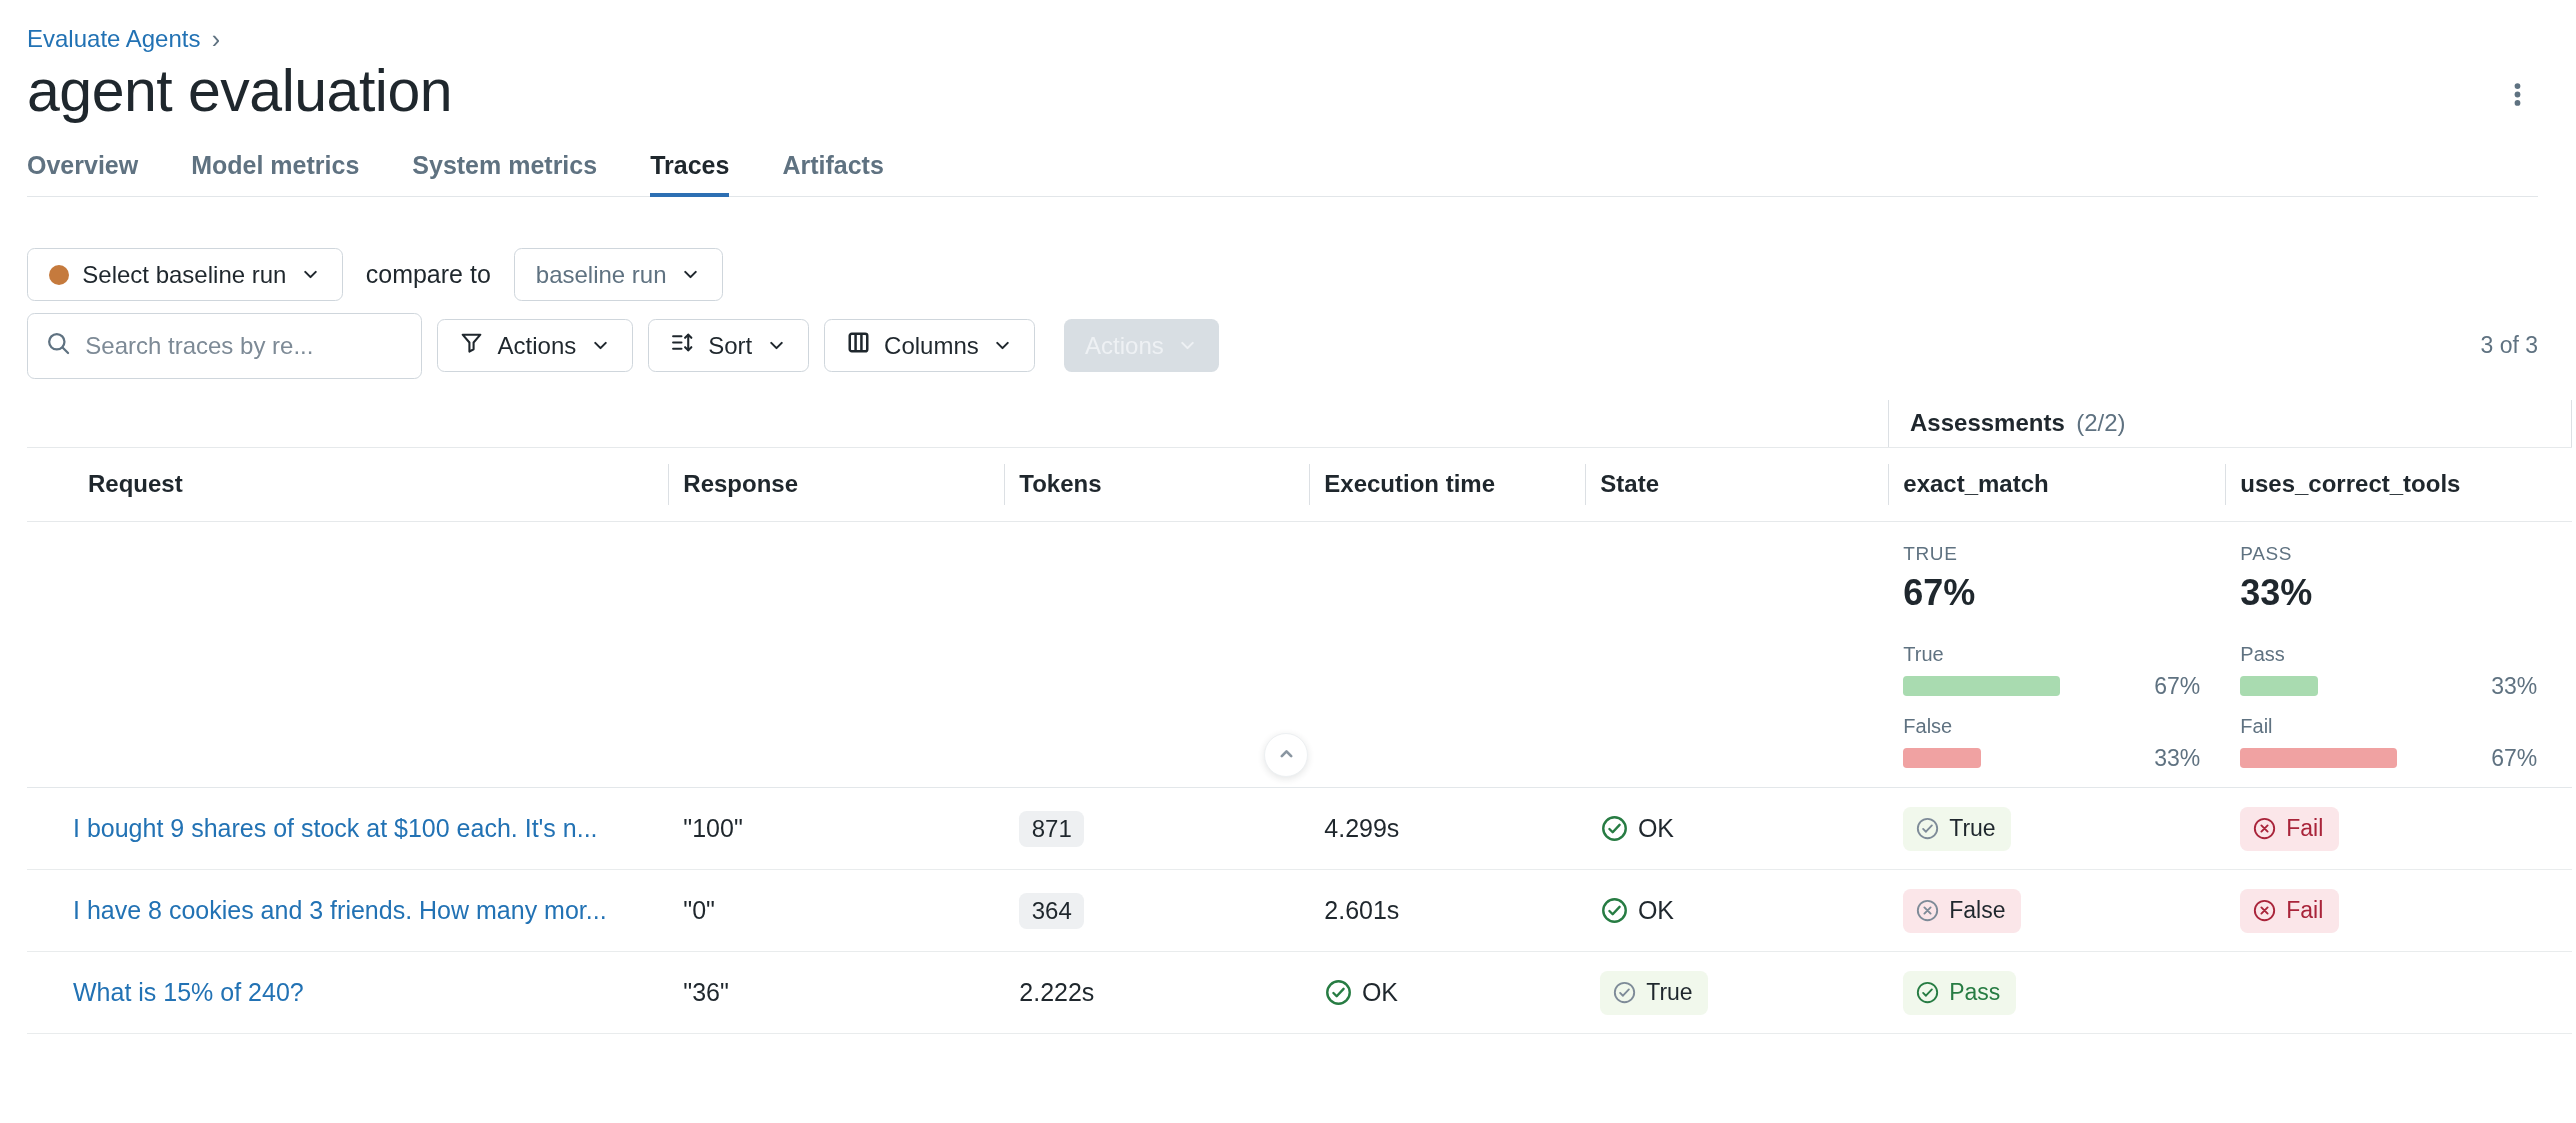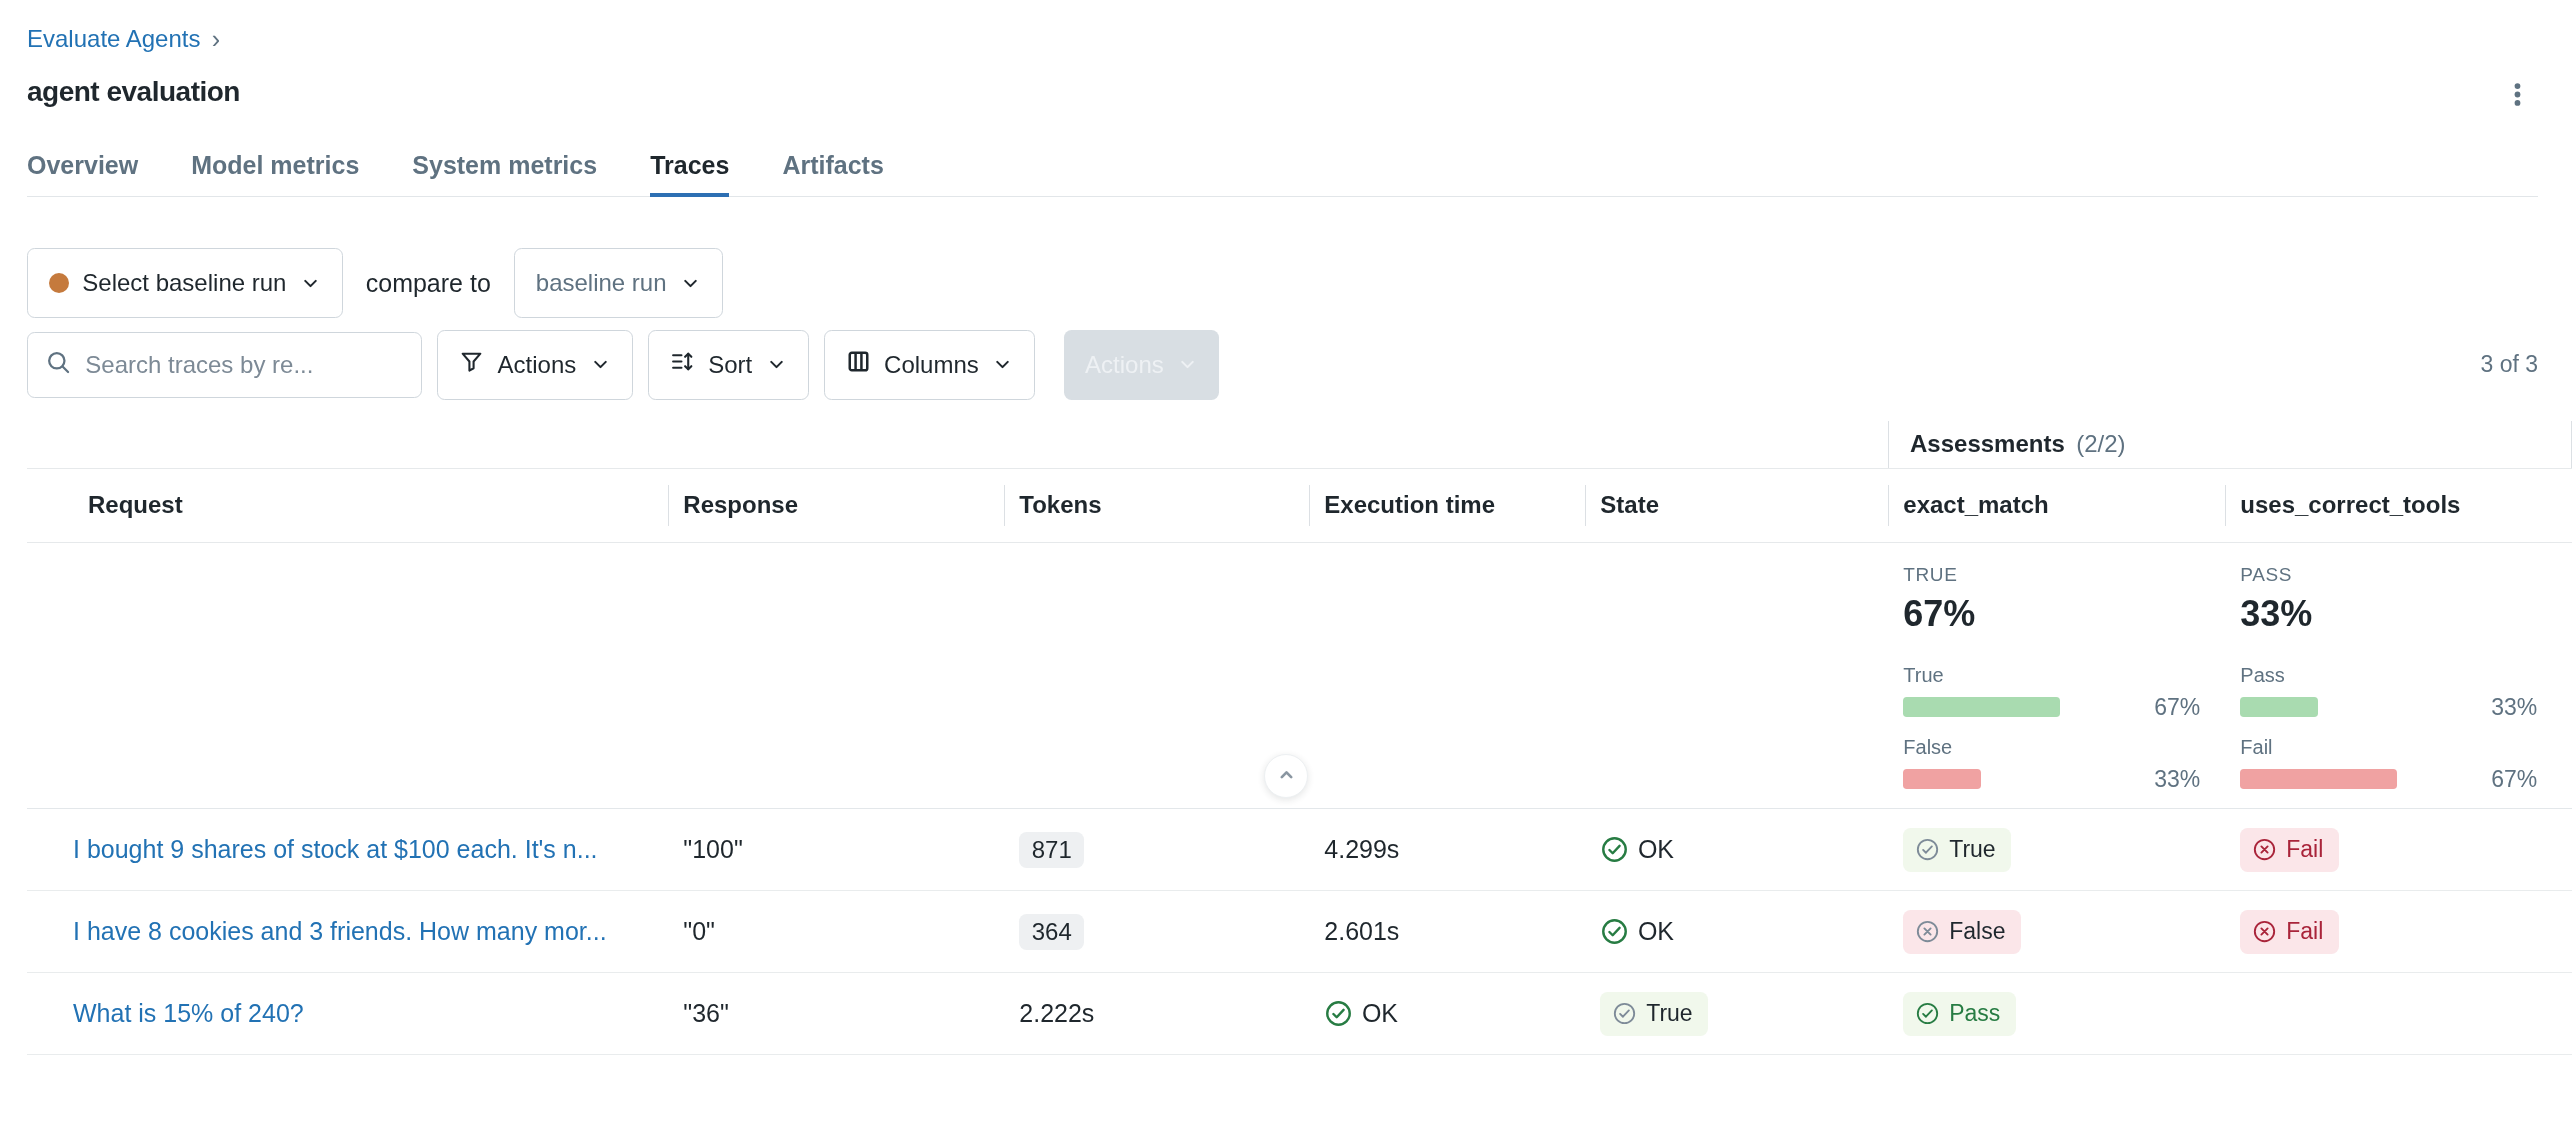--- a/index.html
+++ b/index.html
@@ -7,34 +7,34 @@
   body { font-family:"Liberation Sans", sans-serif; color:#1f272d; }
   .page { position:relative; width:2576px; height:1123px; background:#fff; overflow:hidden; padding:0 38px 0 27px;border-radius:20px; }
 
   
   .breadcrumb { margin-top:25px; font-size:24px; display:flex; align-items:center; gap:11.4px; }
   .breadcrumb a { color:#2272b4; text-decoration:none; cursor:pointer; }
   .crumb-sep { color:#5f7281; font-size:25px; line-height:1; }
 
   
   .title-row { margin-top:13.3px; display:flex; align-items:flex-start; justify-content:space-between; }
-  h1 { font-size:28px; font-weight:700; letter-spacing:-0.5px; line-height:51px; }
+  h1 { font-size:59px; font-weight:400; letter-spacing:-0.5px; line-height:51px; }
   .kebab-btn { background:none; border:none; cursor:pointer; color:#5f7281; padding:5.7px; margin-top:7.6px; }
 
   
   .tabs { margin-top:34px; display:flex; gap:53px; border-bottom:1px solid #e2e6e9; }
   .tab { font-size:25px; font-weight:700; color:#5f7281; padding-bottom:16px; position:relative; cursor:pointer; }
   .tab.active { color:#1f272d; }
   .tab.active::after { content:''; position:absolute; left:0; right:0; bottom:-1px; height:4.8px; background:#2d6fb3; }
 
   
   .toolbar-row { display:flex; align-items:center; }
   .toolbar-row1 { margin-top:51px; }
   .toolbar-row2 { margin-top:11.4px; }
-  .btn { display:inline-flex; align-items:center; gap:13.3px; height:70px; padding:12px 21px; background:#fff;
+  .btn { display:inline-flex; align-items:center; gap:13.3px; height:53px; padding:12px 21px; background:#fff;
          border:1px solid #cfd6dc; border-radius:7.6px; font-size:24px; color:#1f272d; cursor:pointer;
          font-family:"Liberation Sans", sans-serif; }
   .btn .chev { color:#1f272d; display:flex; }
   .dot { width:20px; height:20px; border-radius:50%; background:#c57a3d; display:inline-block; }
   .compare-label { font-size:25px; margin:0 23px; }
   .dropdown-muted { color:#5f7281; }
   .search-box { display:flex; align-items:center; gap:13.3px; width:395px; height:66px; border:1px solid #cfd6dc;
                 border-radius:7.6px; padding:0 17px; background:#fff; }
   .search-box svg { color:#5f7281; flex:none; }
   .search-box input { border:none; outline:none; font-size:24px; width:100%; color:#1f272d;

